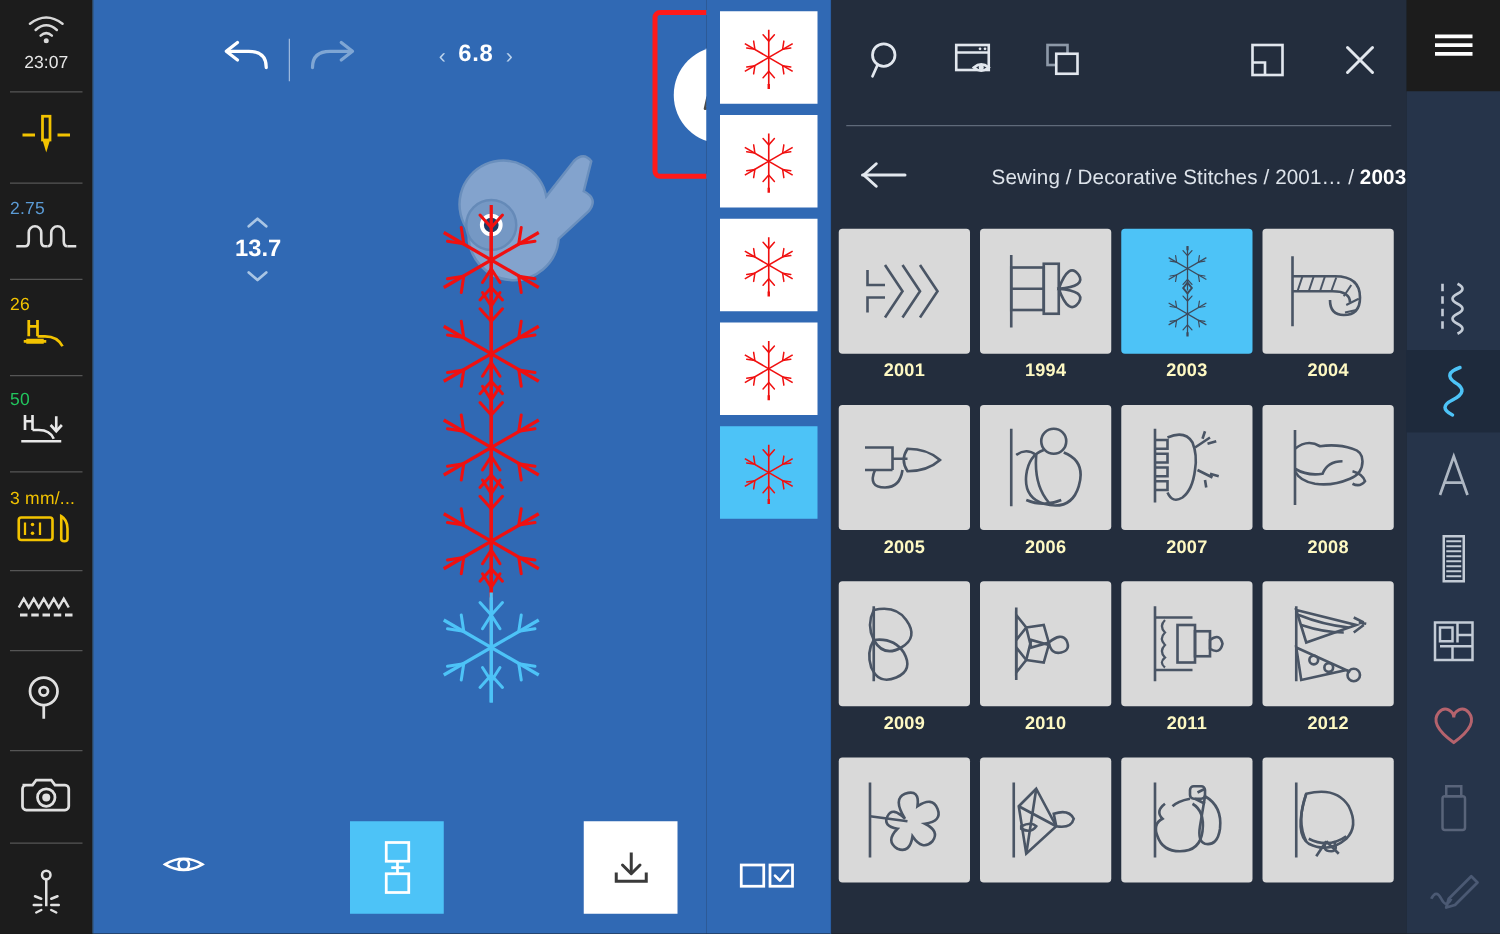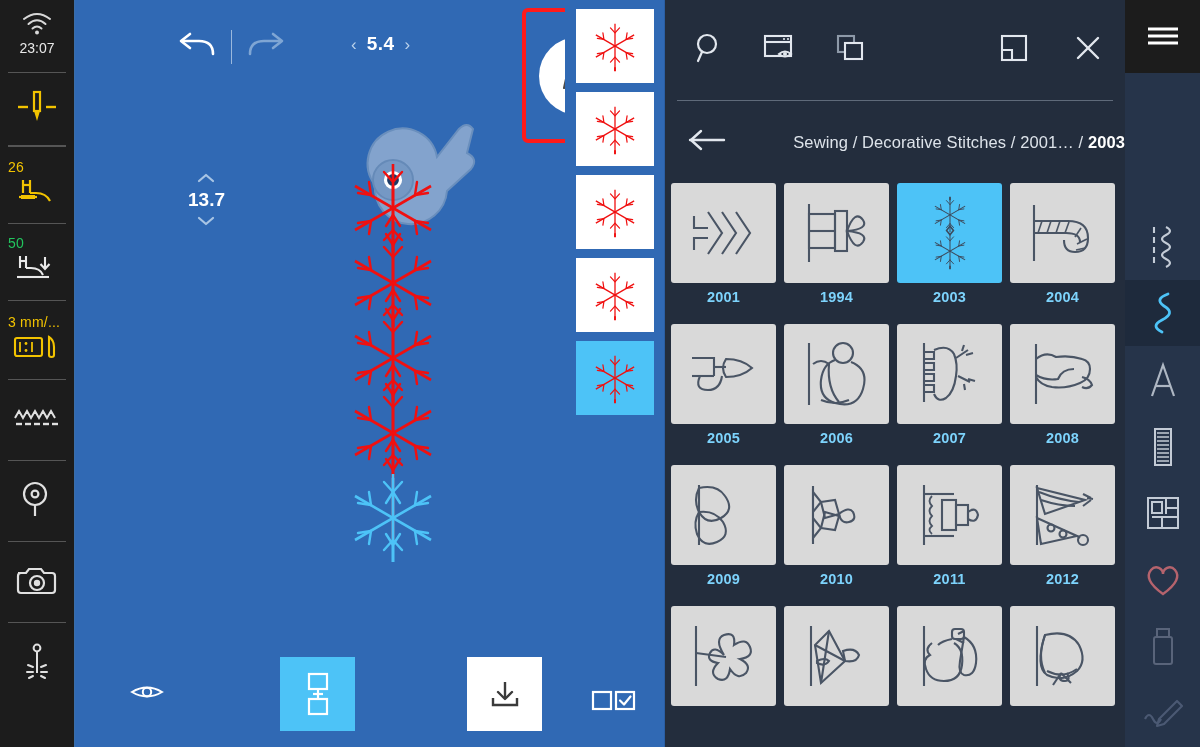--- a/index.html
+++ b/index.html
@@ -178,21 +178,21 @@
   .cell { width: 105px; }
   .tile {
     width: 105px; height: 100px;
     background: #d9d9d9;
     border-radius: 3px;
     display: flex; align-items: center; justify-content: center;
   }
   .tile.sel { background: #4dc3f7; }
   .tile-label {
     text-align: center;
-    color: #7dd3fc;
+    color: #fef9c3;
     font-size: 14.5px;
     font-weight: bold;
     padding: 6px 0 19px 0;
     letter-spacing: .2px;
   }
 
   
   .right-rail {
     width: 75px; height: 747px;
     background: #26344a;
@@ -238,20 +238,34 @@
           <line x1="3" y1="20" x2="13" y2="20" stroke="#f2c300" stroke-width="2.4"></line>
           <line x1="31" y1="20" x2="41" y2="20" stroke="#f2c300" stroke-width="2.4"></line>
           <rect x="19" y="5" width="6" height="19" stroke="#f2c300" stroke-width="2.2" fill="none"></rect>
           <path d="M19 24 L22 34 L25 24 Z" fill="#f2c300"></path>
         </svg>
       </span>
     </div>
 
     <div class="lr-sep"></div>
 
+    <div class="lr-cell" style="height:76px;">
+      <div class="lr-val" style="color:#5b9bd5;">2.75</div>
+      <span>
+        <svg width="52" height="32" viewBox="0 0 52 32">
+          <g stroke="#e0e0e0" stroke-width="2.1" fill="none">
+            <line x1="2" y1="22" x2="9" y2="22"></line>
+            <path d="M9 22 q3 0 3 -4 v-7 a5 5 0 0 1 10 0 v7 q0 4 3 4"></path>
+            <line x1="25" y1="22" x2="27" y2="22"></line>
+            <path d="M27 22 q3 0 3 -4 v-7 a5 5 0 0 1 10 0 v7 q0 4 3 4"></path>
+            <line x1="43" y1="22" x2="50" y2="22"></line>
+          </g>
+        </svg>
+      </span>
+    </div>
 
     <div class="lr-sep"></div>
 
     <div class="lr-cell" style="height:76px;">
       <div class="lr-val" style="color:#f2c300;">26</div>
       <span>
         <svg width="48" height="32" viewBox="0 0 48 32">
           <g stroke="#f2c300" stroke-width="2.2" fill="none">
             <path d="M10 4 v13"></path>
             <path d="M10 9 h7"></path>
@@ -373,21 +387,21 @@
       <span>
         <svg width="42" height="30" viewBox="0 0 42 30">
           <path d="M4 24 q0 -13 14 -13 h16" stroke="#7fa6d4" stroke-width="2.6" fill="none" stroke-linecap="round"></path>
           <path d="M27 4 L36 11 L27 18" stroke="#7fa6d4" stroke-width="2.6" fill="none" stroke-linecap="round" stroke-linejoin="round"></path>
         </svg>
       </span>
     </div>
 
     <div class="width-stepper">
       <span class="chev">‹</span>
-      <span class="ws-val">5.4</span>
+      <span class="ws-val">6.8</span>
       <span class="chev">›</span>
     </div>
 
     <div class="pencil-wrap">
       <div class="pencil-btn">
         <span>
           <svg width="46" height="46" viewBox="0 0 46 46">
             <path d="M32 7 l7 7 l-21 21 l-9 2 l2 -9 z" stroke="#4a4a4a" stroke-width="2.1" fill="none" stroke-linejoin="round"></path>
             <line x1="29" y1="10" x2="36" y2="17" stroke="#4a4a4a" stroke-width="2.1"></line>
             <line x1="11" y1="28" x2="18" y2="35" stroke="#4a4a4a" stroke-width="2.1"></line>

